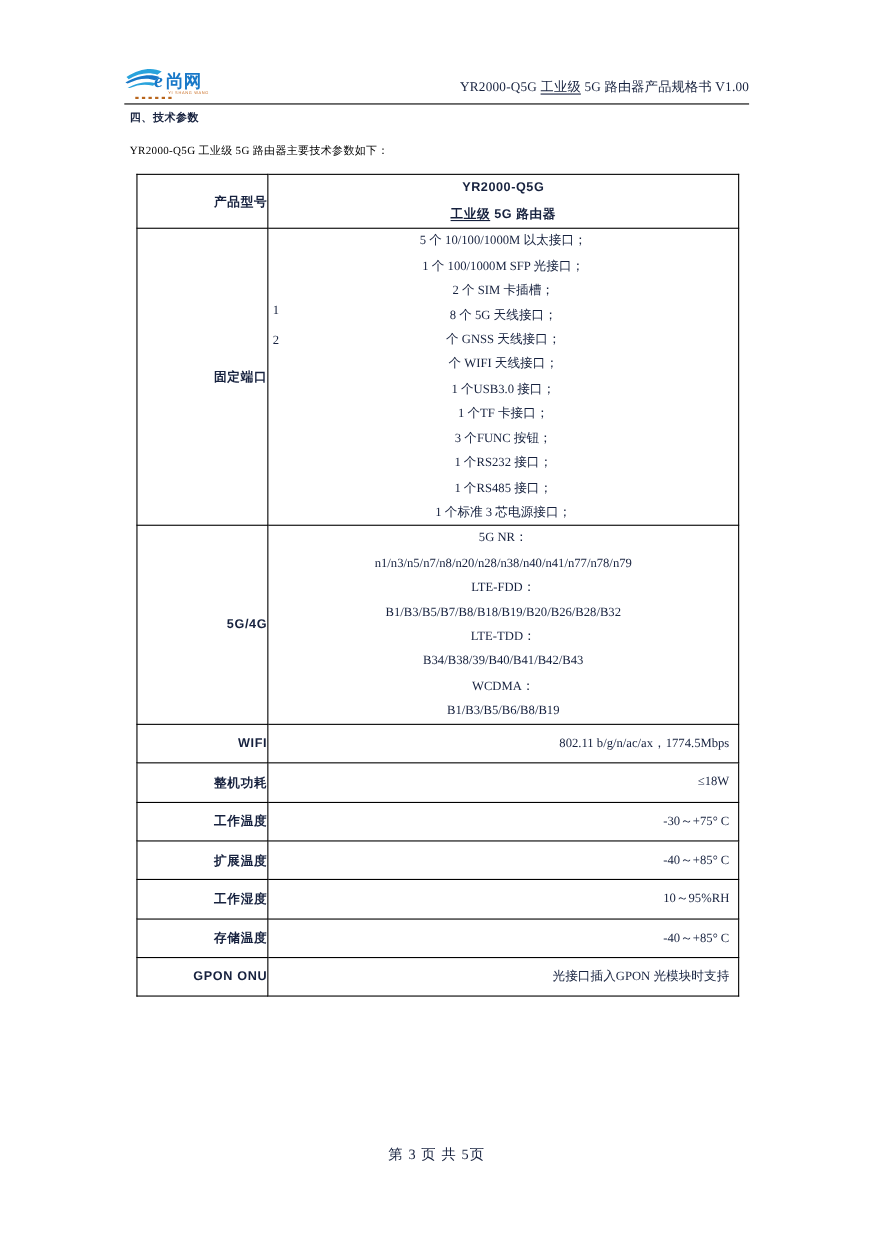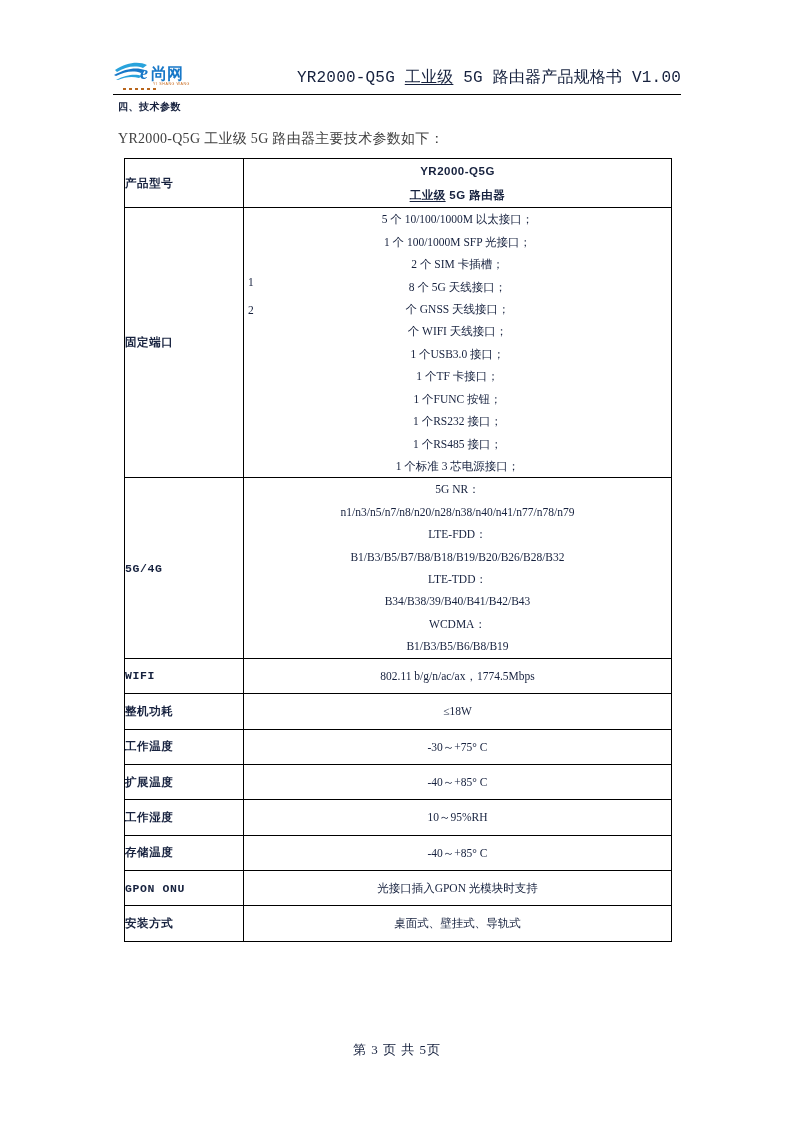--- a/index.html
+++ b/index.html
@@ -36,22 +36,22 @@
   }
   .logo {
     position: relative;
     width: 86px;
     height: 36px;
     margin-bottom: 1px;
     flex: 0 0 auto;
   }
   .logo svg { display: block; }
   .header-title {
-    font-family: Liberation Mono, monospace;
-    font-size: 16px;
+    font-family: Liberation Serif, serif;
+    font-size: 12px;
     color: #16213e;
     letter-spacing: 0.2px;
     white-space: nowrap;
     padding-bottom: 6px;
     margin-top: 38px;
   }
   .header-title .u {
     text-decoration: underline;
     text-decoration-thickness: 1px;
     text-underline-offset: 2px;
@@ -66,22 +66,22 @@
     font-weight: bold;
     font-size: 10px;
     color: #16213e;
     letter-spacing: 0.5px;
   }
   .intro-line {
     position: absolute;
     left: 118px;
     top: 130px;
     font-family: "Liberation Serif", "DejaVu Serif", serif;
-    font-size: 14px;
-    color: #404040;
+    font-size: 10px;
+    color: #000000;
     letter-spacing: 0.3px;
   }
 
   
   .spec-table {
     position: absolute;
     left: 124px;
     top: 158px;
     width: 547px;
     border-collapse: collapse;
@@ -91,37 +91,37 @@
     border: 1.1px solid #000000;
     padding: 0;
     vertical-align: middle;
     font-size: 11.5px;
     color: #16213e;
   }
   .col-label { width: 119px; }
   .col-value { width: 428px; }
 
   .cell-label {
-    text-align: left;
-    font-family: Liberation Mono, monospace;
+    text-align: right;
+    font-family: Liberation Sans, sans-serif;
     font-weight: bold;
     font-size: 12.2px;
     letter-spacing: 0.6px;
     color: #101023;
     padding: 4px 2px;
   }
   .cell-value {
     text-align: center;
     padding: 5px 8px;
     line-height: 1.95;
     font-family: "Liberation Serif", "DejaVu Serif", serif;
     font-size: 11.8px;
     color: #16213e;
   }
-  .cell-value.single { line-height: 1.6; padding: 8px; }
+  .cell-value.single { line-height: 1.6; padding: 8px; text-align: right; }
 
   
   .model-head {
     text-align: center;
     font-family: "Liberation Sans", "DejaVu Sans", sans-serif;
     font-weight: bold;
     font-size: 11.8px;
     letter-spacing: 0.5px;
     line-height: 2.1;
     padding: 7px 4px;
@@ -215,21 +215,21 @@
             <div class="stray-digits stray-1">1</div>
             <div class="stray-digits stray-2">2</div>
             <div>5 个 10/100/1000M 以太接口；</div>
             <div>1 个 100/1000M SFP 光接口；</div>
             <div>2 个 SIM 卡插槽；</div>
             <div>8 个 5G 天线接口；</div>
             <div>个 GNSS 天线接口；</div>
             <div>个 WIFI 天线接口；</div>
             <div>1 个USB3.0 接口；</div>
             <div>1 个TF 卡接口；</div>
-            <div>1 个FUNC 按钮；</div>
+            <div>3 个FUNC 按钮；</div>
             <div>1 个RS232 接口；</div>
             <div>1 个RS485 接口；</div>
             <div>1 个标准 3 芯电源接口；</div>
           </td>
         </tr>
         <tr>
           <td class="cell-label">5G/4G</td>
           <td class="cell-value">
             <div>5G NR：</div>
             <div>n1/n3/n5/n7/n8/n20/n28/n38/n40/n41/n77/n78/n79</div>
@@ -276,24 +276,18 @@
           <td class="cell-value single">
             <div>-40～+85° C</div>
           </td>
         </tr>
         <tr>
           <td class="cell-label">GPON ONU</td>
           <td class="cell-value single">
             <div>光接口插入GPON 光模块时支持</div>
           </td>
         </tr>
-        <tr>
-          <td class="cell-label">安装方式</td>
-          <td class="cell-value single">
-            <div>桌面式、壁挂式、导轨式</div>
-          </td>
-        </tr>
       </tbody>
   </table>
 
   <div class="footer">第 3 页 共 5页</div>
 
 </div>
 
 </body></html>

